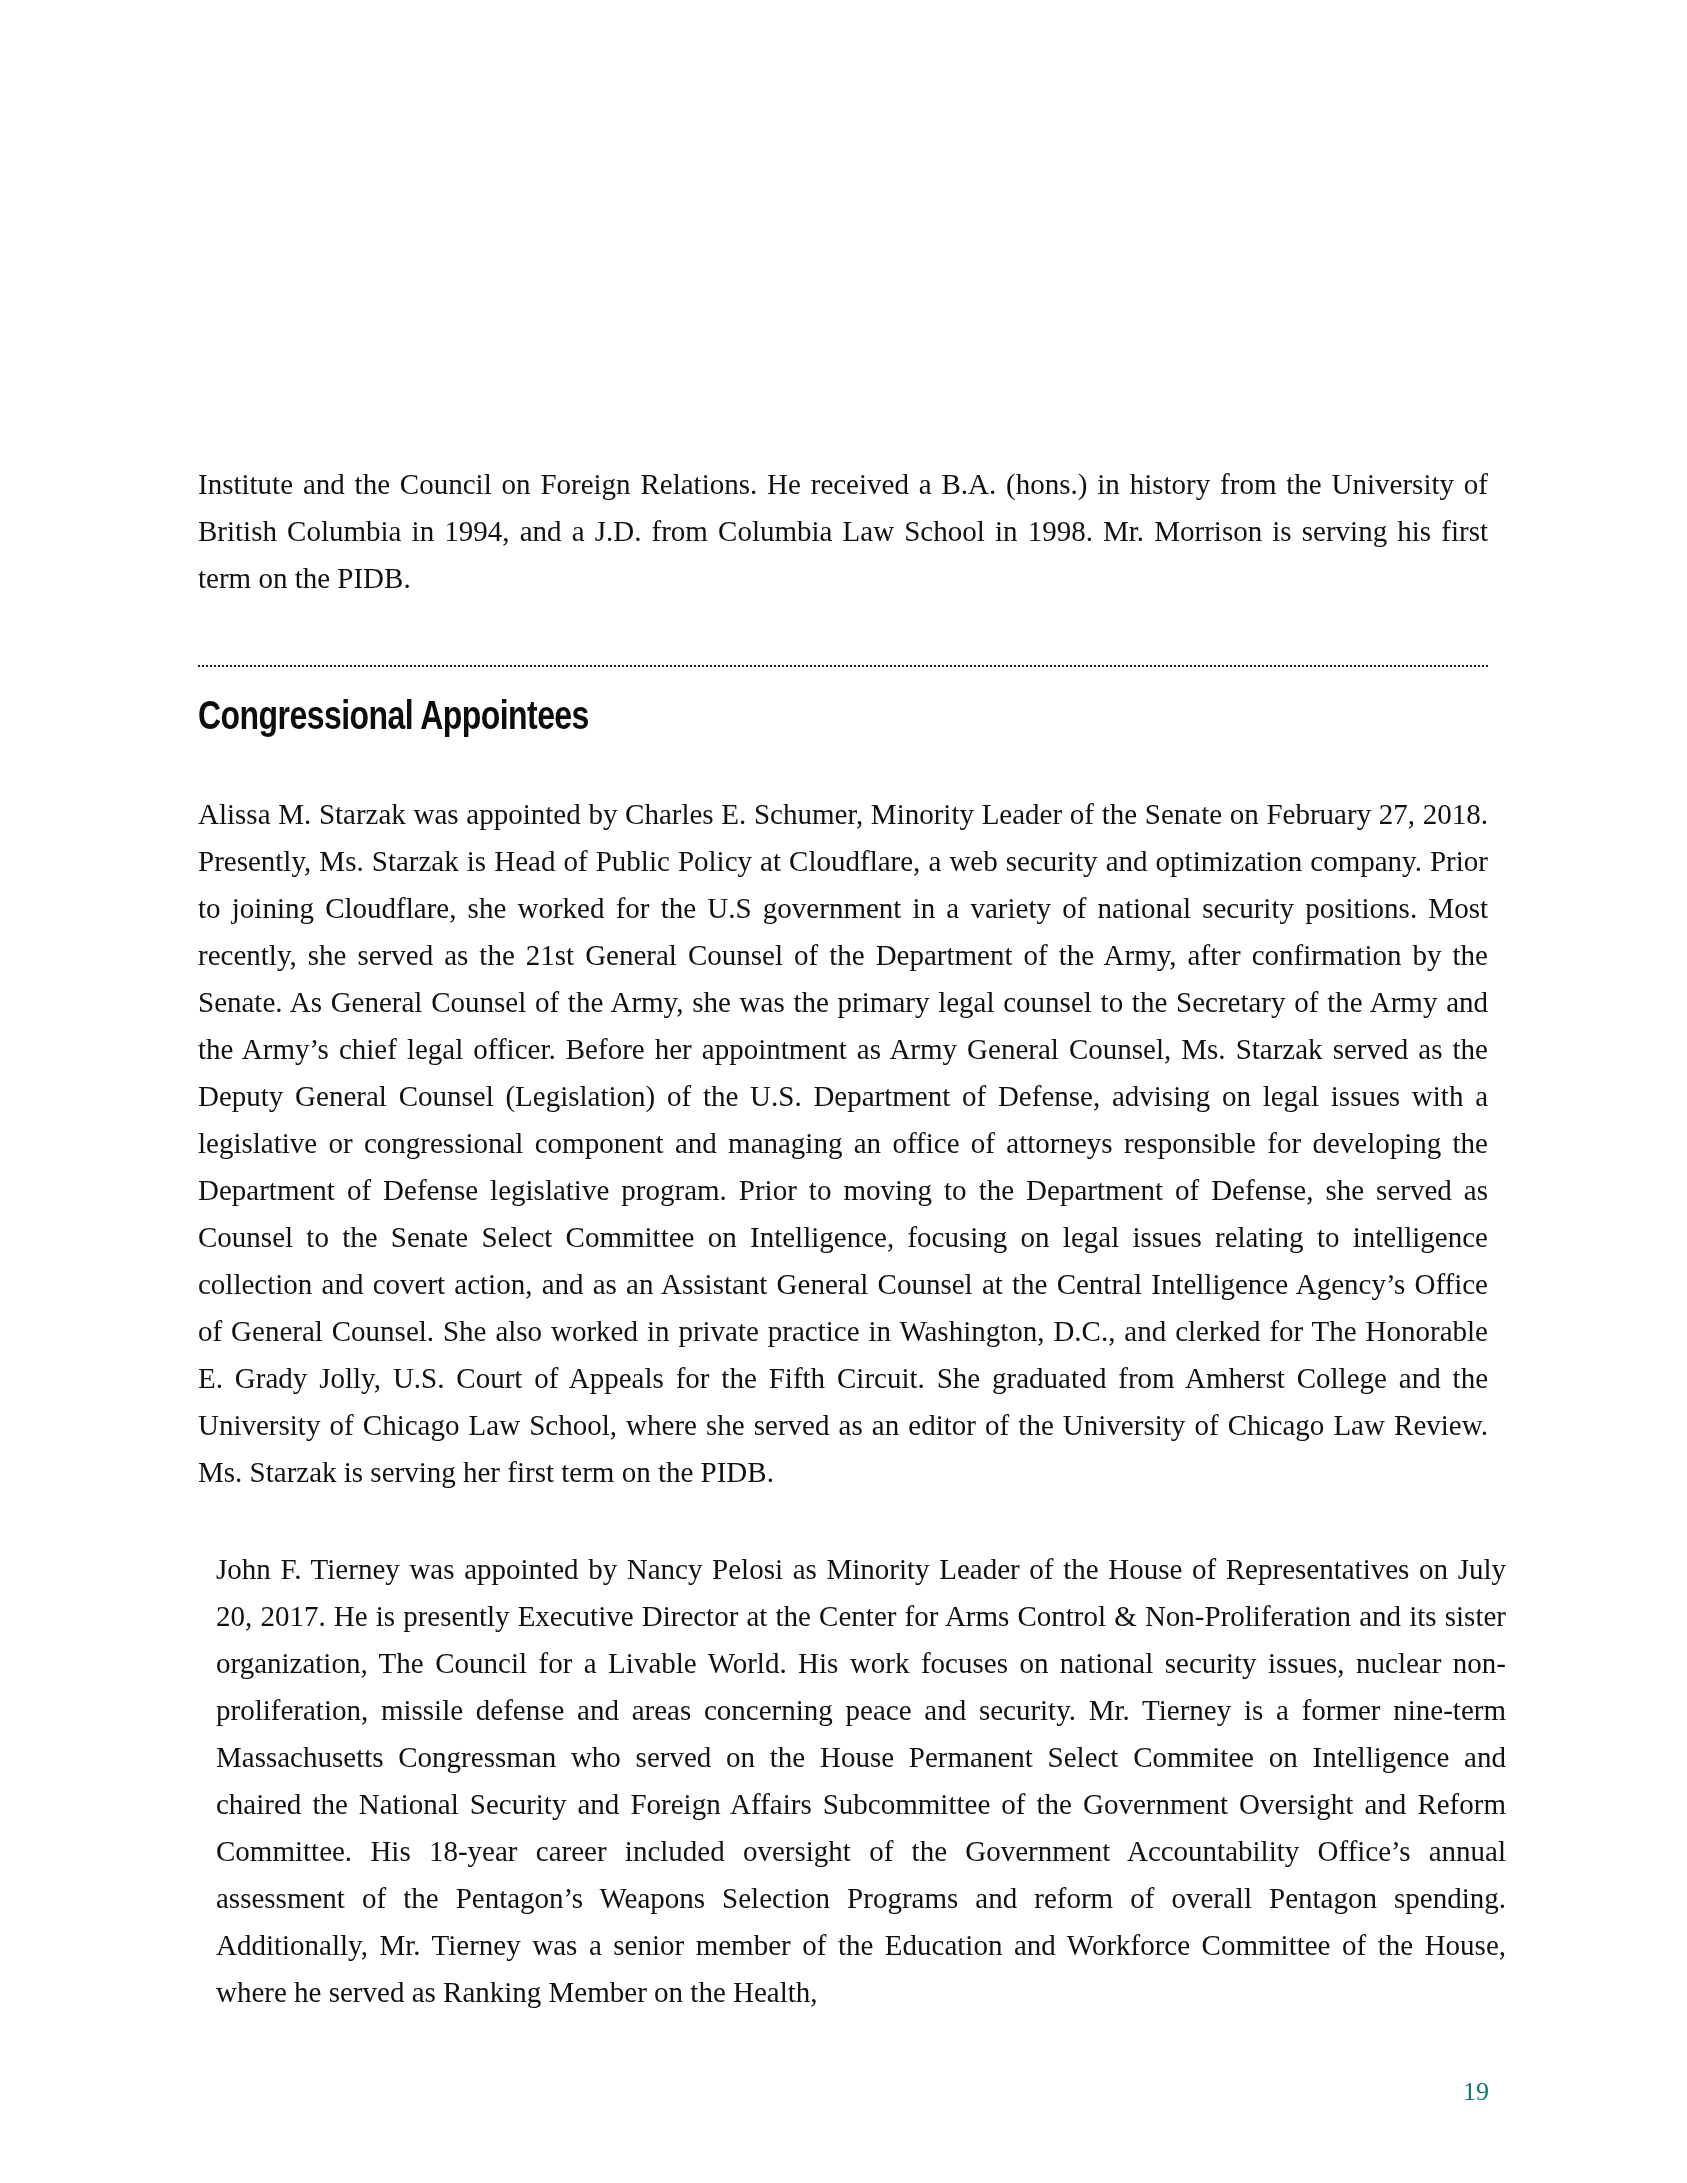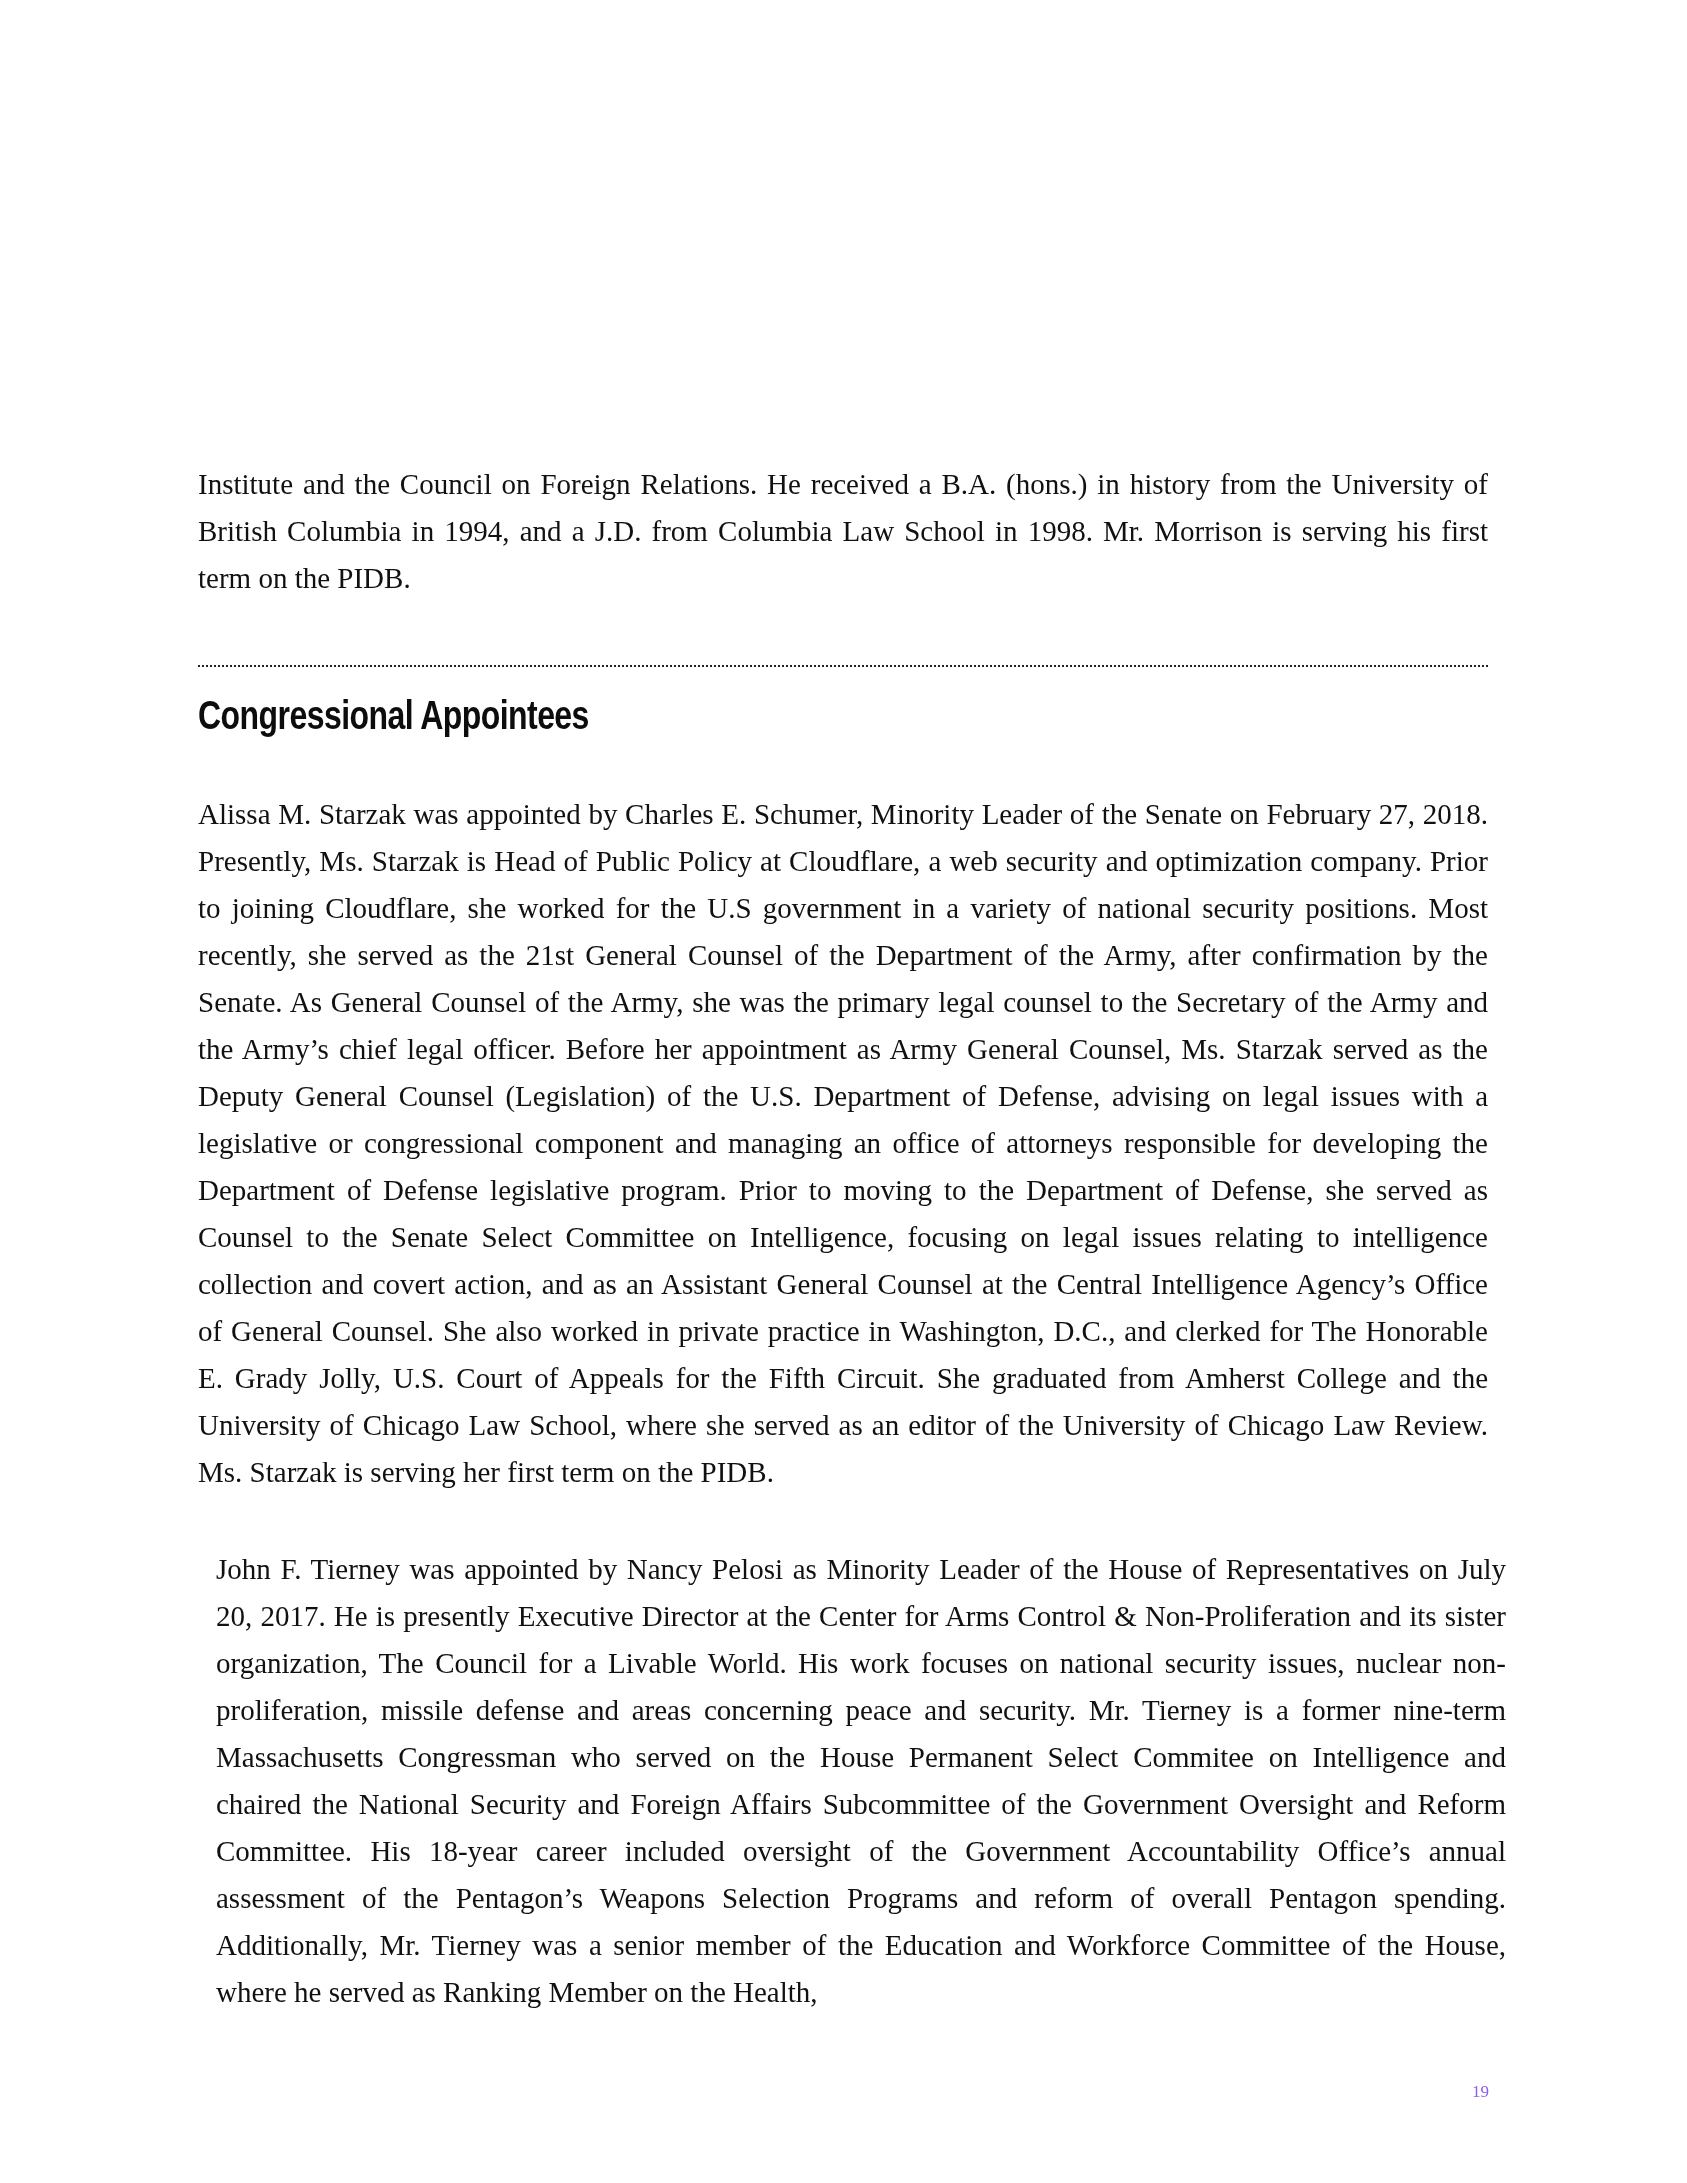--- a/index.html
+++ b/index.html
@@ -72,23 +72,23 @@
       position: absolute;
       top: 1506px;
       left: 18px;
       width: 1290px;
     }
     #page-number {
       position: absolute;
       top: 2079px;
       right: 198px;
       font-family: "Liberation Serif", "DejaVu Serif", serif;
-      font-size: 17px;
+      font-size: 26px;
       line-height: 26.5px;
-      color: #8b5cf6;
+      color: #0f766e;
     }
   </style>
 </head>
 <body>
 
 <div class="page">
 
   <p id="carryover" class="body-text">Institute and the Council on Foreign Relations. He received a B.A. (hons.) in history from the University of British Columbia in 1994, and a J.D. from Columbia Law School in 1998. Mr. Morrison is serving his first term on the PIDB.</p>
 
   <div id="rule"></div>

